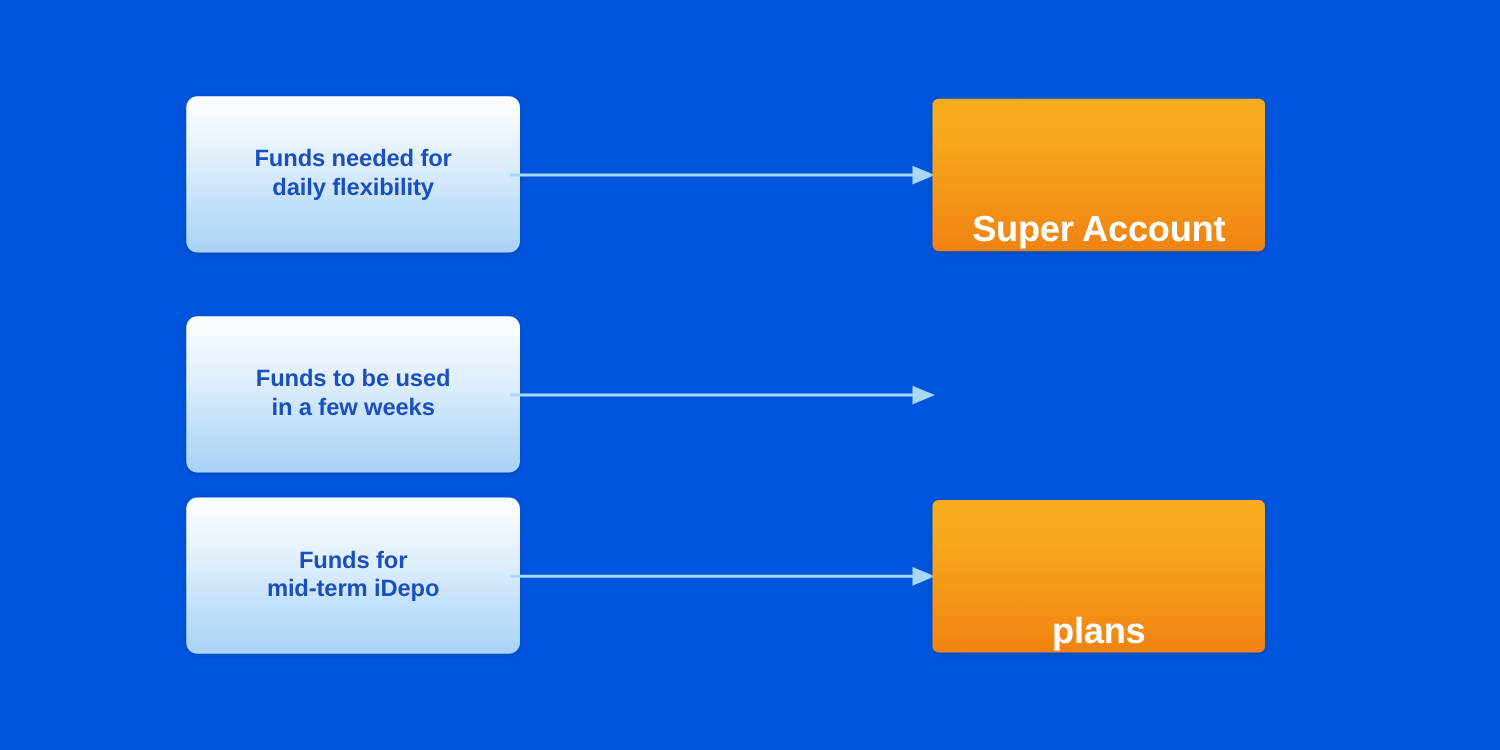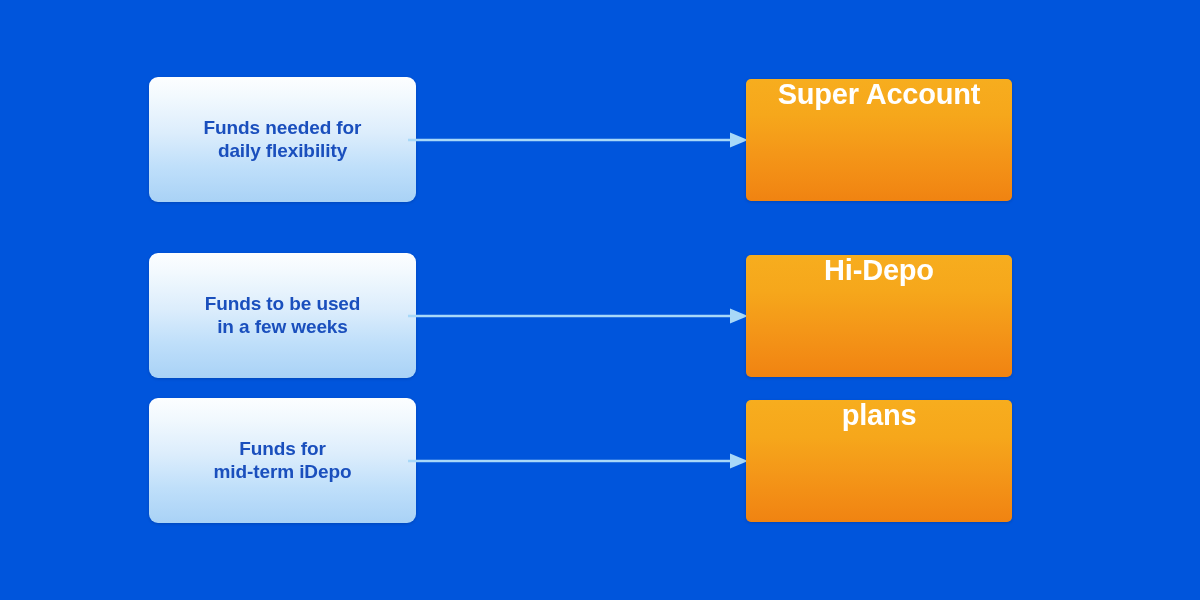--- a/index.html
+++ b/index.html
@@ -71,21 +71,21 @@
     height: 122px;
     border-radius: 5px;
     background: linear-gradient(to bottom,
                 #f7ad1e 0%,
                 #f6a71b 30%,
                 #f49618 62%,
                 #f28a14 86%,
                 #f08311 100%);
     box-shadow: 0 1px 3px rgba(0,24,70,0.22);
     display: flex;
-    align-items: flex-start;
+    align-items: flex-end;
     justify-content: center;
     box-sizing: border-box;
     padding: 0 10px;
   }
   .tgt-label {
     color: #ffffff;
     font-size: 29px;
     font-weight: bold;
     line-height: 1.1;
     text-align: center;
@@ -129,23 +129,20 @@
     <div class="src-box">
       <div class="src-label">Funds to be used
 in a few weeks</div>
     </div>
 
     <svg class="arrow-svg" viewBox="0 0 340 36" xmlns="http://www.w3.org/2000/svg">
       <line x1="0" y1="18" x2="324" y2="18" stroke="#a8d8f8" stroke-width="2.4"></line>
       <polygon points="322,10.5 340,18 322,25.5" fill="#a8d8f8"></polygon>
     </svg>
 
-    <div class="tgt-box">
-      <div class="tgt-label">Hi-Depo</div>
-    </div>
   </div>
 
   <div class="row row-2">
 
     <div class="src-box">
       <div class="src-label">Funds for
 mid-term iDepo</div>
     </div>
 
     <svg class="arrow-svg" viewBox="0 0 340 36" xmlns="http://www.w3.org/2000/svg">

